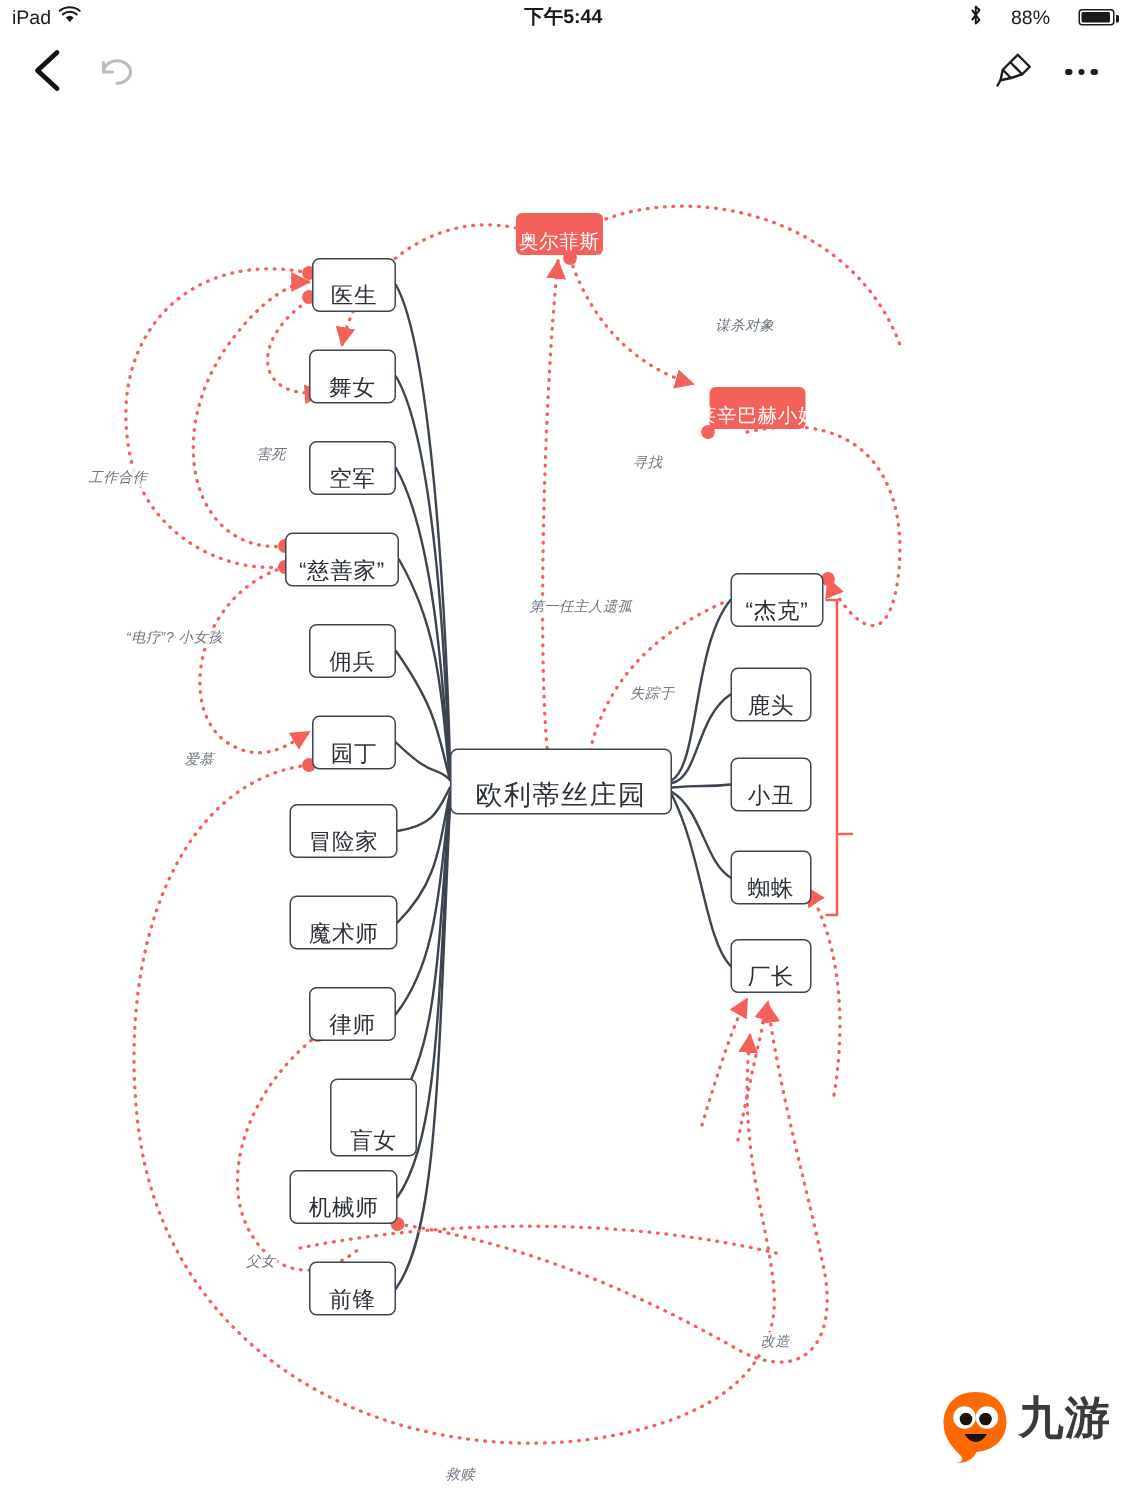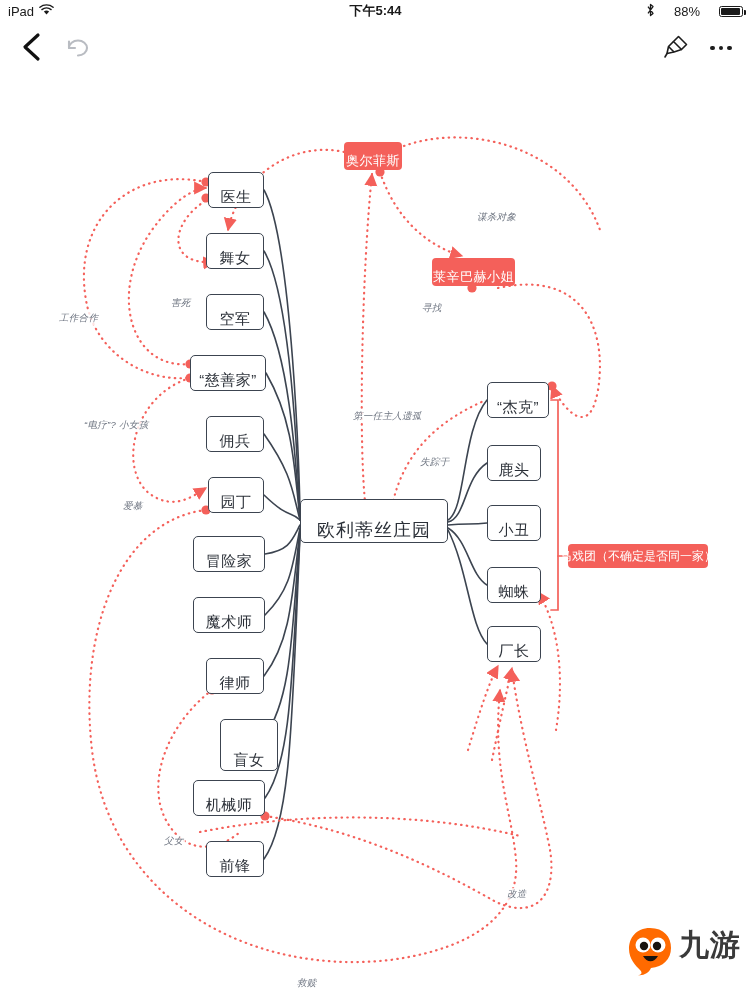--- a/index.html
+++ b/index.html
@@ -270,34 +270,31 @@
   <div class="node" style="left:487px;top:497px;width:54px;height:36px;">
     <span>蜘蛛</span>
   </div>
   <div class="node" style="left:487px;top:556px;width:54px;height:36px;">
     <span>厂长</span>
   </div>
 
   <div class="node red" style="left:344px;top:72px;width:58px;height:28px;">
     <span>奥尔菲斯</span>
   </div>
-  <div class="node red" style="left:432px;top:188px;width:83px;height:28px;">
+  <div class="node red" style="left:473px;top:188px;width:64px;height:28px;">
     <span>莱辛巴赫小姐</span>
   </div>
 
-  <div class="group-badge" style="left:568px;top:474px;width:140px;height:24px;">
-    <span>马戏团（不确定是否同一家）</span>
-  </div>
 
   <div class="edge-label" style="left:58px;top:242px;">工作合作</div>
   <div class="edge-label" style="left:170px;top:227px;">害死</div>
   <div class="edge-label" style="left:83px;top:349px;">“电疗”? 小女孩</div>
   <div class="edge-label" style="left:122px;top:430px;">爱慕</div>
   <div class="edge-label" style="left:163px;top:765px;">父女</div>
-  <div class="edge-label" style="left:352px;top:328px;margin-top:12px;">第一任主人遗孤</div>
+  <div class="edge-label" style="left:352px;top:328px;">第一任主人遗孤</div>
   <div class="edge-label" style="left:419px;top:386px;">失踪于</div>
   <div class="edge-label" style="left:421px;top:220px;margin-top:12px;">寻找</div>
   <div class="edge-label" style="left:476px;top:141px;">谋杀对象</div>
   <div class="edge-label" style="left:506px;top:818px;">改造</div>
   <div class="edge-label" style="left:296px;top:907px;">救赎</div>
 
   <div id="watermark">
     <span>
       <svg width="46" height="52" viewBox="0 0 46 52">
         <path d="M23 3 C 9 3 2 13 2 24 C 2 34 9 41 13 45 C 16 48 14 50 11 50

